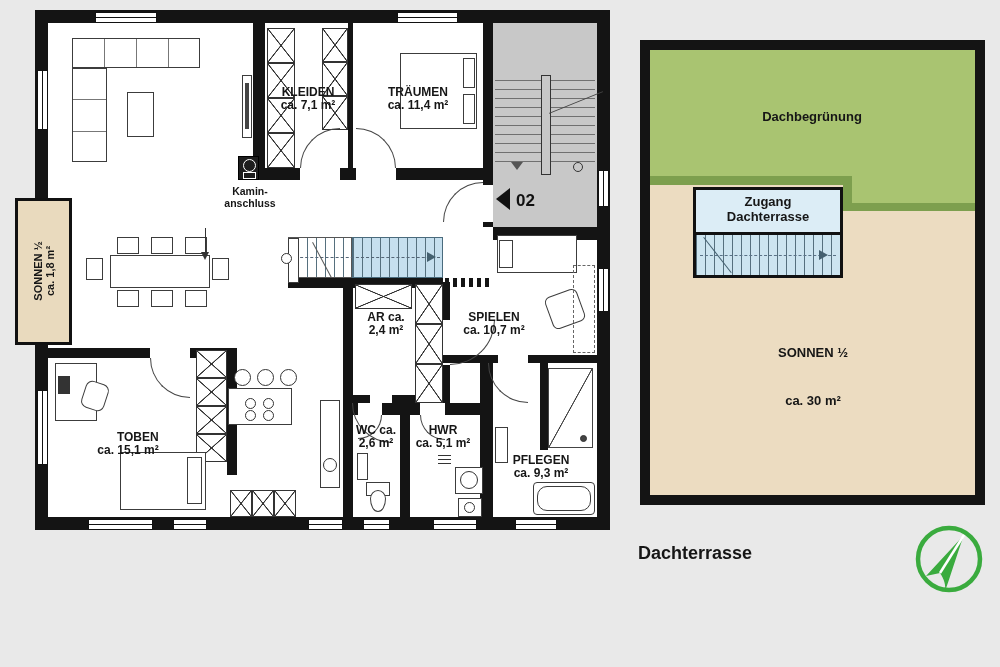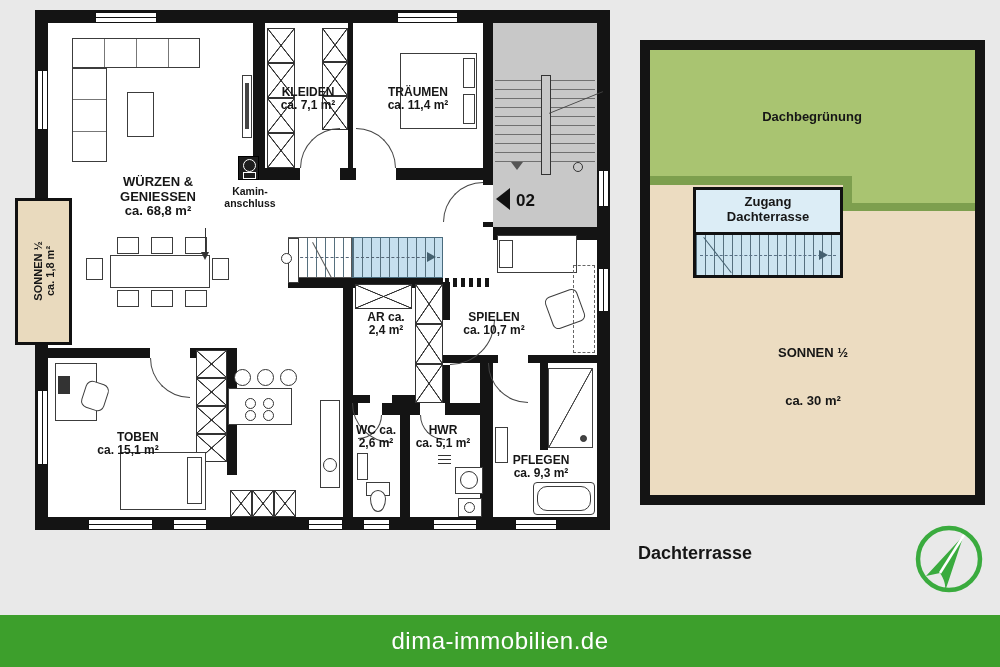--- a/index.html
+++ b/index.html
@@ -200,25 +200,20 @@
     <div class="a" style="left:461px;top:178px;width:0;height:0;border-top:11px solid transparent;border-bottom:11px solid transparent;border-right:14px solid #111;"></div>
     <div class="a" style="left:481px;top:181px;font-size:17px;font-weight:bold;color:#111;">02</div>
   </div>
 
   <div class="a" style="left:15px;top:198px;width:57px;height:147px;background:#e9dabe;border:3px solid #111;box-sizing:border-box;"></div>
   <div class="lbl" style="left:44px;top:271px;font-size:11px;transform:translate(-50%,-50%) rotate(-90deg);">
     <span style="display:block;">SONNEN ½</span>
     <span style="display:block;">ca. 1,8 m²</span>
   </div>
 
-  <div class="lbl s13" style="left:158px;top:197px;">
-    <span style="display:block;">WÜRZEN &amp;</span>
-    <span style="display:block;">GENIESSEN</span>
-    <span style="display:block;">ca. 68,8 m²</span>
-  </div>
   <div class="lbl s12" style="left:308px;top:99px;">
     <span style="display:block;">KLEIDEN</span>
     <span style="display:block;">ca. 7,1 m²</span>
   </div>
   <div class="lbl s12" style="left:418px;top:99px;">
     <span style="display:block;">TRÄUMEN</span>
     <span style="display:block;">ca. 11,4 m²</span>
   </div>
   <div class="lbl s12" style="left:386px;top:324px;">
     <span style="display:block;">AR ca.</span>
@@ -283,16 +278,13 @@
   <div class="cap" style="left:638px;top:543px;">Dachterrasse</div>
 
   <div class="a" style="left:911px;top:521px;width:76px;height:76px;">
     <svg width="76" height="76" viewBox="0 0 76 76">
       <circle cx="38" cy="38" r="31" fill="none" stroke="#3aab3e" stroke-width="4.5"></circle>
       <path d="M53 14 L15 55 L29 52 C33 58 35 64 34 70 C39 57 46 33 53 14 Z" fill="#3aab3e"></path>
       <path d="M53 14 L29 52" stroke="#ffffff" stroke-width="2.5" fill="none"></path>
     </svg>
   </div>
 
-  <div class="footer" style="background:#3d9f2c;">
-    <span>dima-immobilien.de</span>
-  </div>
 </div>
 
 </body></html>

